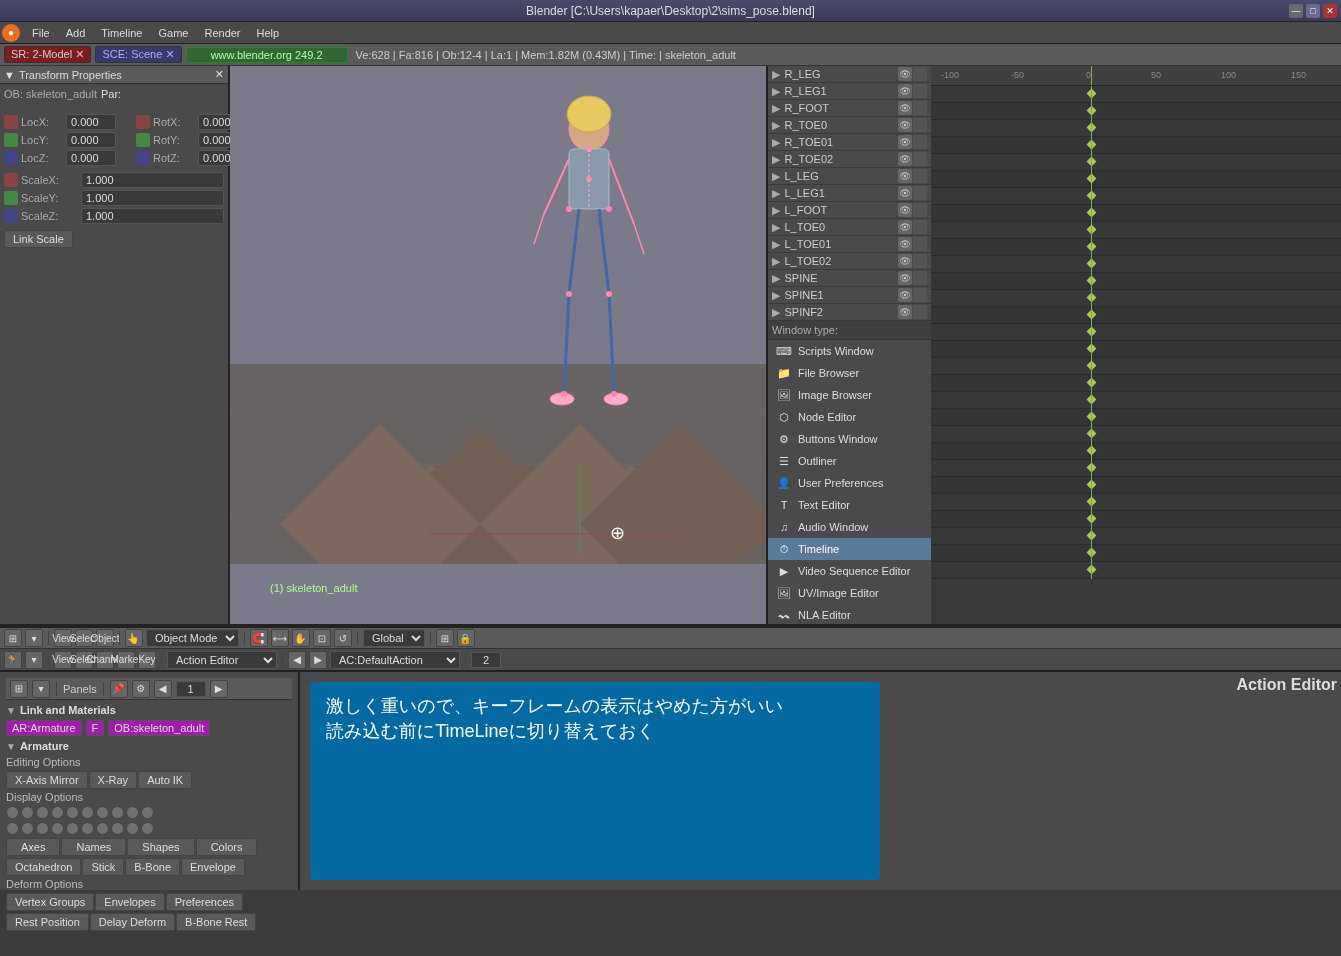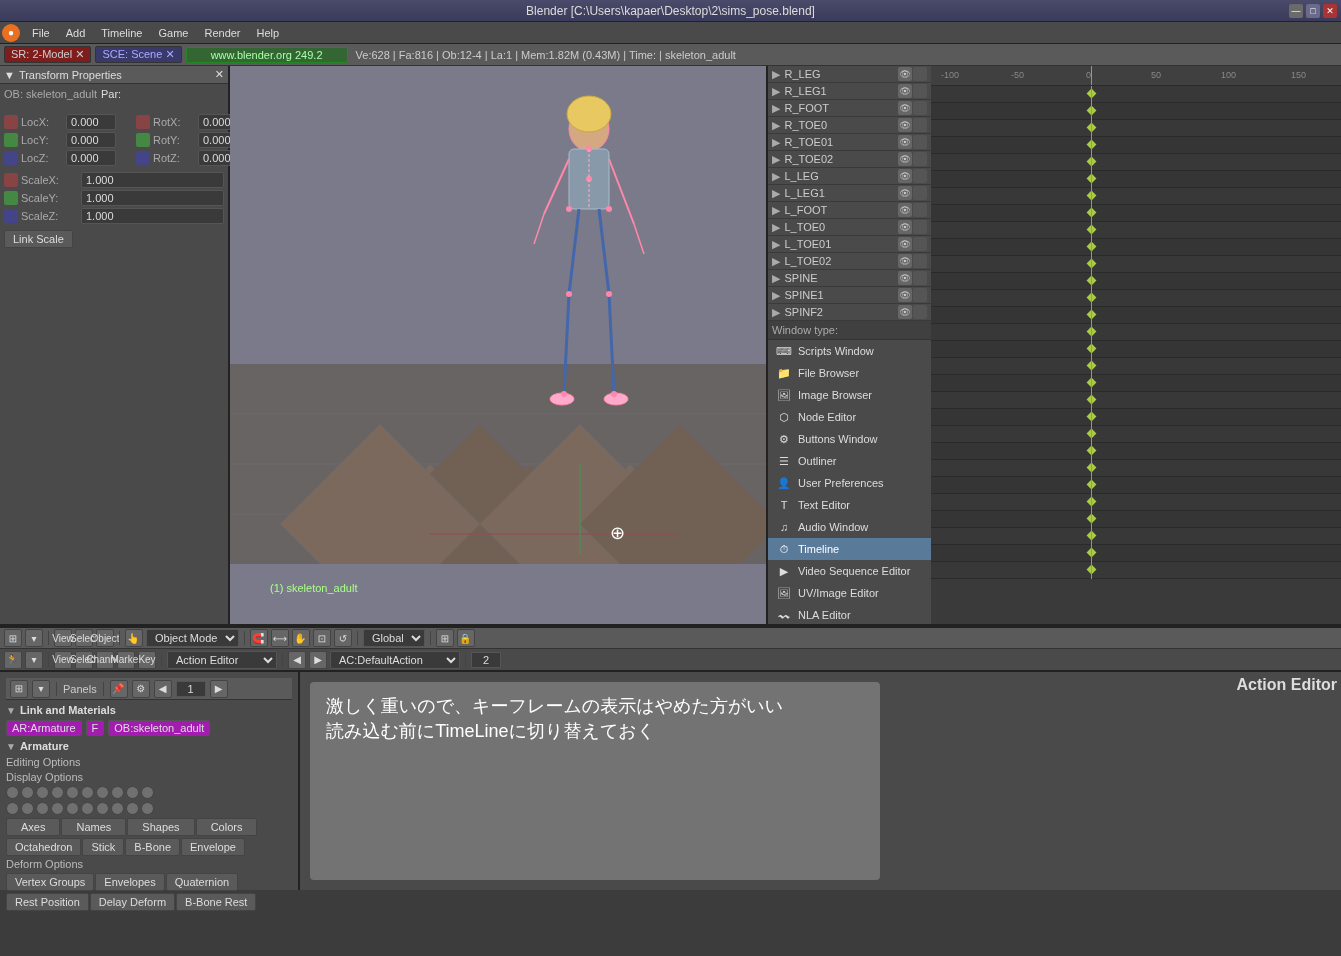--- a/index.html
+++ b/index.html
@@ -225,21 +225,21 @@
       display: flex; align-items: center; justify-content: center;
       font-size: 11px;
     }
 
     
     #annotation-box {
       position: absolute;
       right: 20px;
       bottom: 230px;
       width: 570px;
-      background: #737373;
+      background: #0369a1;
       padding: 12px 16px;
       border-radius: 4px;
       color: #fff;
       font-size: 18px;
       line-height: 1.4;
       font-weight: normal;
     }
 
     
     #viewport-wrapper {
@@ -918,20 +918,25 @@
       <span class="lp-field">F</span>
       <span class="lp-field">OB:skeleton_adult</span>
     </div>
 
     <div class="lp-header">
       <span class="lp-arrow">▼</span>
       <span class="lp-title">Armature</span>
     </div>
 
     <div class="lp-section-title">Editing Options</div>
+    <div class="lp-btn-row">
+      <button class="lp-btn">X-Axis Mirror</button>
+      <button class="lp-btn">X-Ray</button>
+      <button class="lp-btn">Auto IK</button>
+    </div>
 
     <div class="lp-section-title">Display Options</div>
     <div class="lp-dots">
       <div class="lp-dot"></div>
       <div class="lp-dot"></div>
       <div class="lp-dot"></div>
       <div class="lp-dot"></div>
       <div class="lp-dot"></div>
       <div class="lp-dot"></div>
       <div class="lp-dot"></div>
@@ -961,21 +966,21 @@
       <button class="lp-btn">Octahedron</button>
       <button class="lp-btn">Stick</button>
       <button class="lp-btn">B-Bone</button>
       <button class="lp-btn">Envelope</button>
     </div>
 
     <div class="lp-section-title">Deform Options</div>
     <div class="lp-btn-row">
       <button class="lp-btn">Vertex Groups</button>
       <button class="lp-btn">Envelopes</button>
-      <button class="lp-btn">Quaternion</button>
+      <button class="lp-btn">Preferences</button>
     </div>
     <div class="lp-btn-row">
       <button class="lp-btn">Rest Position</button>
       <button class="lp-btn">Delay Deform</button>
       <button class="lp-btn">B-Bone Rest</button>
     </div>
   </div>
 
   <div id="lower-right-panel" style="position:relative;">
 

